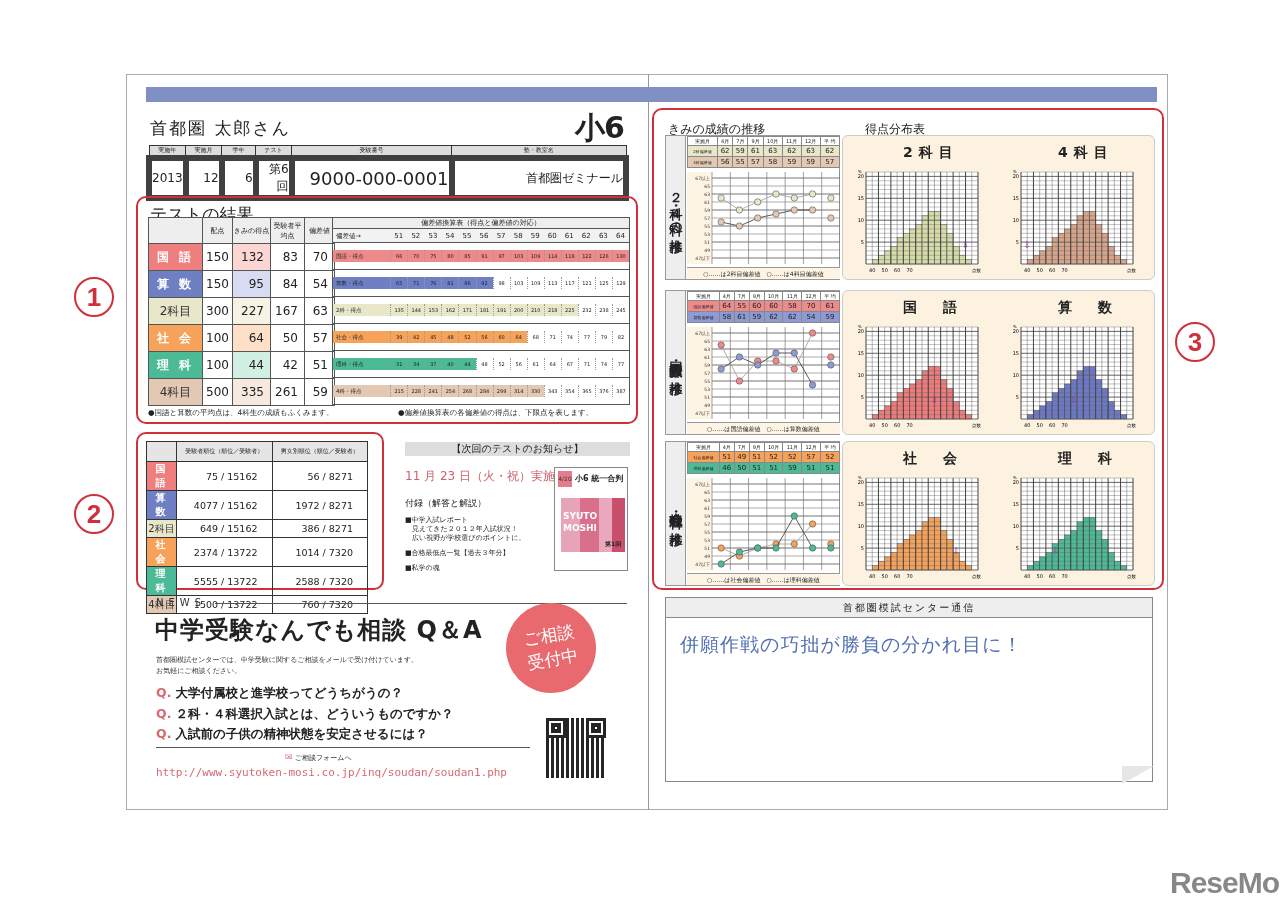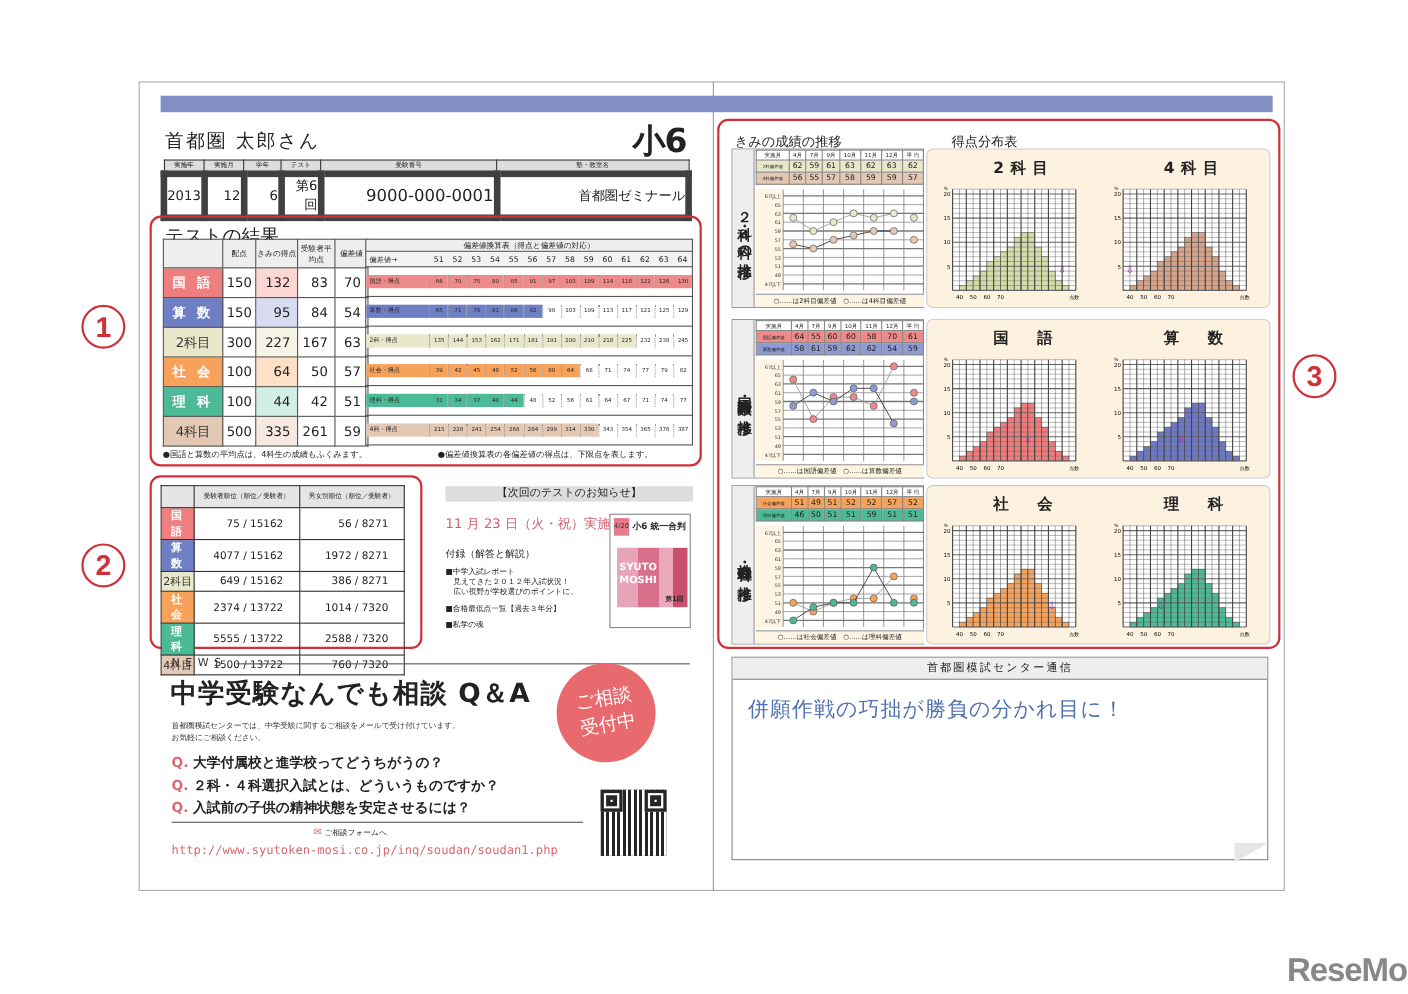--- a/index.html
+++ b/index.html
@@ -6,21 +6,21 @@
 body{width:1280px;height:904px;background:#fff;font-family:"DejaVu Sans",sans-serif;position:relative;overflow:hidden;color:#222}
 .sheet{position:absolute;left:126px;top:74px;width:1042px;height:736px;border:1px solid #aaa;background:#fff}
 .fold{position:absolute;left:648px;top:74px;width:1px;height:736px;background:#999}
 .topbar{position:absolute;left:146px;top:87px;width:1011px;height:15px;background:#8090c4}
 .name{position:absolute;left:150px;top:117px;font-size:17px;letter-spacing:2px}
 .grade{position:absolute;left:575px;top:108px;font-size:30px;font-weight:bold;letter-spacing:-1px}
 table{border-collapse:collapse}
 .info{position:absolute;left:146px;top:145px;width:483px;font-size:12px}
 .info th{background:#ddd;font-size:6px;font-weight:normal;border:1px solid #333;height:9px}
 .info td{border:6px solid #404040;height:21px;text-align:right}
-.info td.num{font-size:15px}
+.info td.num{font-size:18px}
 .redbox{position:absolute;border:2px solid #d0303a;border-radius:10px}
 .circnum{position:absolute;width:40px;height:40px;border:2px solid #d0303a;border-radius:50%;color:#d0303a;font-weight:bold;font-size:26px;text-align:center;line-height:36px;font-family:"Liberation Sans",sans-serif}
 .sect-title{position:absolute;font-size:17px}
 .res{position:absolute;left:148px;top:217px;font-size:12px}
 .res td,.res th{border:1px solid #555;text-align:center}
 .res th{background:#eee;font-weight:normal;font-size:7px;height:26px}
 .res td{height:27px;font-size:12px}
 .res td.v{text-align:right;padding-right:6px}
 .subj{color:#fff;font-weight:bold;width:54px;letter-spacing:3px}
 .conv{position:absolute;left:332px;top:217px;width:298px;font-size:6px}

